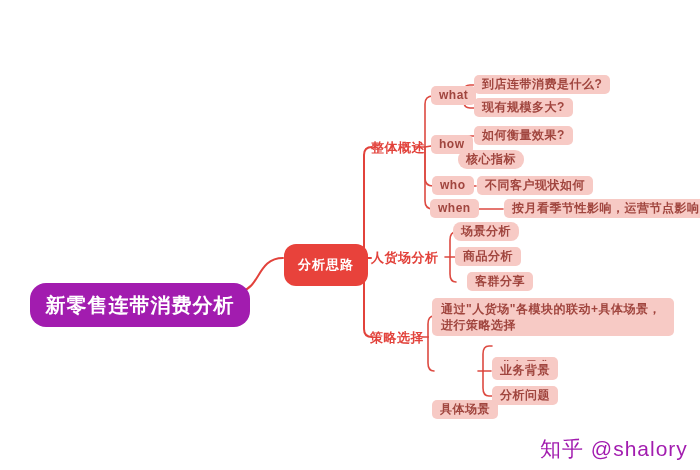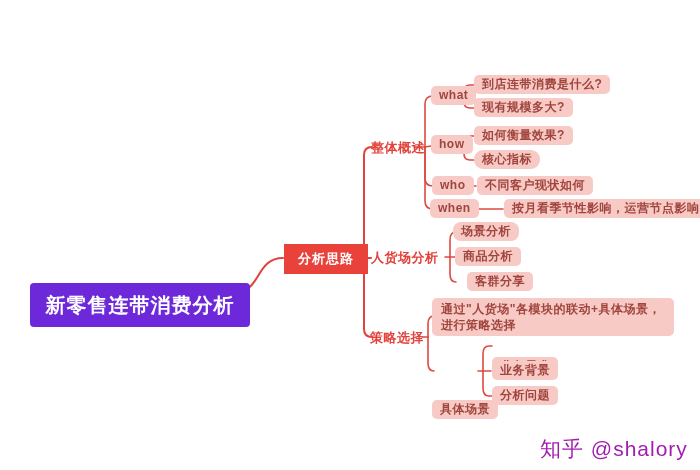--- a/index.html
+++ b/index.html
@@ -3,27 +3,27 @@
 <meta charset="utf-8">
 <style>
   html,body{margin:0;padding:0;background:#fff;}
   #canvas{
     position:relative;width:700px;height:470px;background:#ffffff;overflow:hidden;
     font-family:"Liberation Sans","DejaVu Sans",sans-serif;
   }
   #wires{position:absolute;left:0;top:0;width:700px;height:470px;}
   .node{position:absolute;white-space:nowrap;box-sizing:border-box;}
   .root{
-    background:#6d28d9;color:#ffffff;font-size:20px;font-weight:bold;
+    background:#a21caf;color:#ffffff;font-size:20px;font-weight:bold;
     width:220px;height:44px;line-height:44px;text-align:center;
-    border-radius:4px;letter-spacing:1px;
+    border-radius:16px;letter-spacing:1px;
   }
   .center{
     background:#e8423b;color:#ffffff;font-size:13px;font-weight:bold;
-    padding:6px 14px;border-radius:0;letter-spacing:1px;
+    padding:12px 14px;border-radius:12px;letter-spacing:1px;
   }
   .branch{
     color:#e2423b;font-size:13px;font-weight:bold;letter-spacing:0.5px;font-family:Liberation Serif, serif;
   }
   .leaf{
     background:#f7cac5;color:#a0453e;font-size:12px;font-weight:bold;
     padding:3px 8px;border-radius:5px;line-height:13px;letter-spacing:0.5px;
   }
   .leaf.wrap{
     white-space:normal;width:242px;line-height:16px;padding:3px 9px;
@@ -88,21 +88,21 @@
   <div class="node branch" style="left:371px;top:139px;">整体概述</div>
   <div class="node branch" style="left:371px;top:249px;">人货场分析</div>
   <div class="node branch" style="left:370px;top:329px;">策略选择</div>
 
   <div class="node leaf" style="left:431px;top:86px;">what</div>
   <div class="node leaf" style="left:474px;top:98px;">现有规模多大?</div>
   <div class="node leaf" style="left:474px;top:75px;">到店连带消费是什么?</div>
 
   <div class="node leaf" style="left:431px;top:135px;">how</div>
   <div class="node leaf" style="left:474px;top:126px;">如何衡量效果?</div>
-  <div class="node leaf" style="left:474px;top:150px;border-radius:9px;">核心指标</div>
+  <div class="node leaf" style="left:458px;top:150px;border-radius:9px;">核心指标</div>
 
   <div class="node leaf" style="left:432px;top:176px;">who</div>
   <div class="node leaf" style="left:477px;top:176px;">不同客户现状如何</div>
 
   <div class="node leaf" style="left:430px;top:199px;">when</div>
   <div class="node leaf" style="left:504px;top:199px;">按月看季节性影响，运营节点影响</div>
 
   <div class="node leaf" style="left:453px;top:222px;border-radius:8px;">场景分析</div>
   <div class="node leaf" style="left:455px;top:247px;">商品分析</div>
   <div class="node leaf" style="left:467px;top:272px;">客群分享</div>

